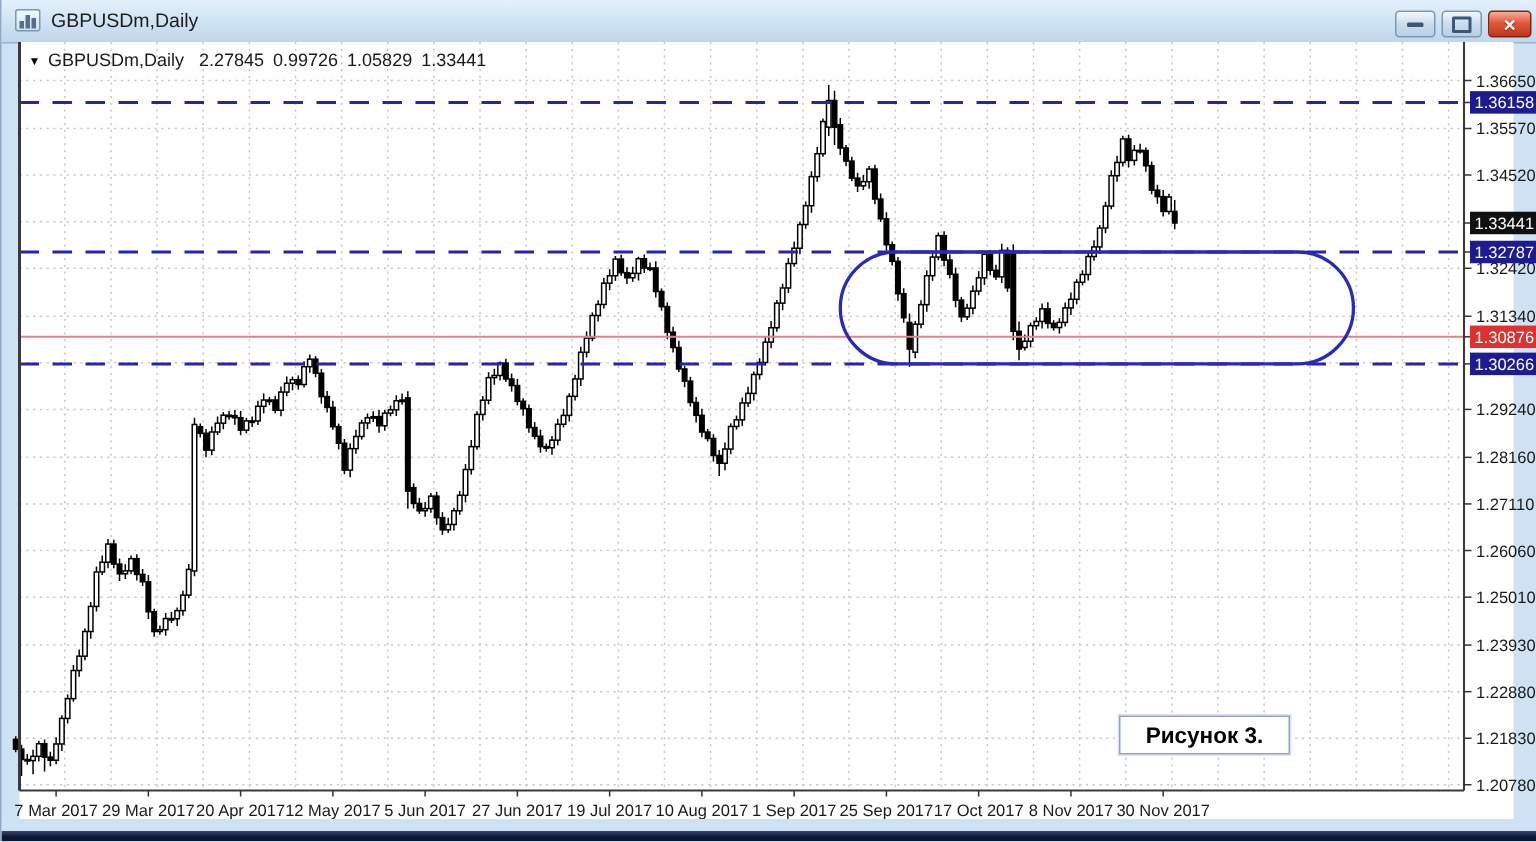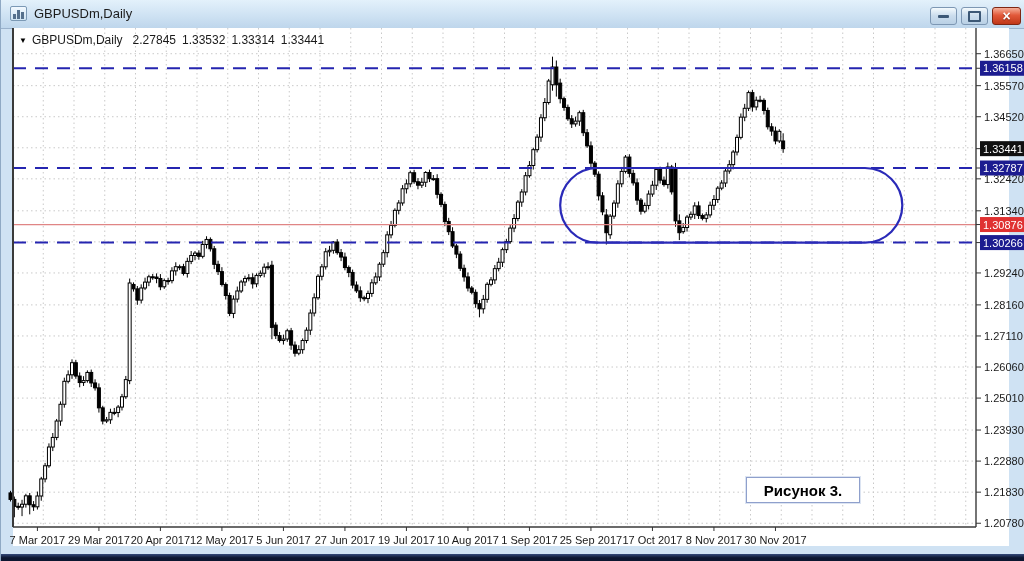--- a/index.html
+++ b/index.html
@@ -589,21 +589,21 @@
         <text x="589.944" y="516" font-size="11" fill="#1a1a1a" text-anchor="middle" font-family="&quot;Liberation Sans&quot;,sans-serif">25 Sep 2017</text>
         <line x1="651.448" y1="499" x2="651.448" y2="503" stroke="#333" stroke-width="1"></line>
         <text x="651.448" y="516" font-size="11" fill="#1a1a1a" text-anchor="middle" font-family="&quot;Liberation Sans&quot;,sans-serif">17 Oct 2017</text>
         <line x1="712.952" y1="499" x2="712.952" y2="503" stroke="#333" stroke-width="1"></line>
         <text x="712.952" y="516" font-size="11" fill="#1a1a1a" text-anchor="middle" font-family="&quot;Liberation Sans&quot;,sans-serif">8 Nov 2017</text>
         <line x1="774.456" y1="499" x2="774.456" y2="503" stroke="#333" stroke-width="1"></line>
         <text x="774.456" y="516" font-size="11" fill="#1a1a1a" text-anchor="middle" font-family="&quot;Liberation Sans&quot;,sans-serif">30 Nov 2017</text>
       </svg>
 
     <div id="chart-header">
-      <span class="tri">▼</span><span class="sym">GBPUSDm,Daily</span><span class="q">2.27845</span><span class="q">1.33532</span><span class="q">1.33314</span><span class="q">1.33441</span>
+      <span class="tri">▼</span><span class="sym">GBPUSDm,Daily</span><span class="q">2.27845</span><span class="q">0.99726</span><span class="q">1.05829</span><span class="q">1.33441</span>
     </div>
 
     <div id="figure-box">
       <span>Рисунок 3.</span>
     </div>
   </div>
 
   <div id="bottom-gap"></div>
   <div id="bottom-band"></div>
 </div>

